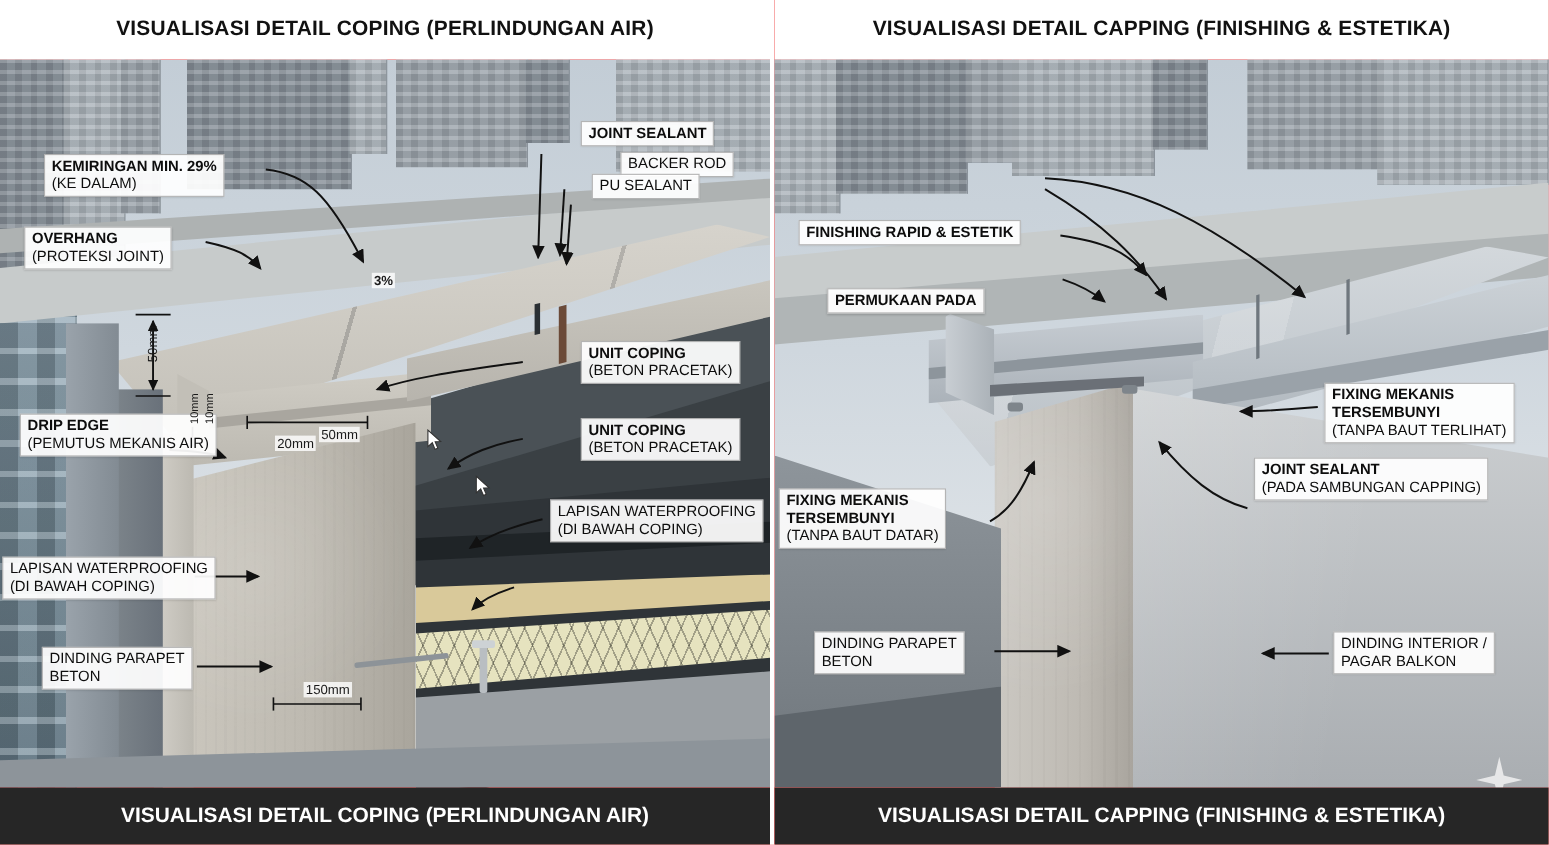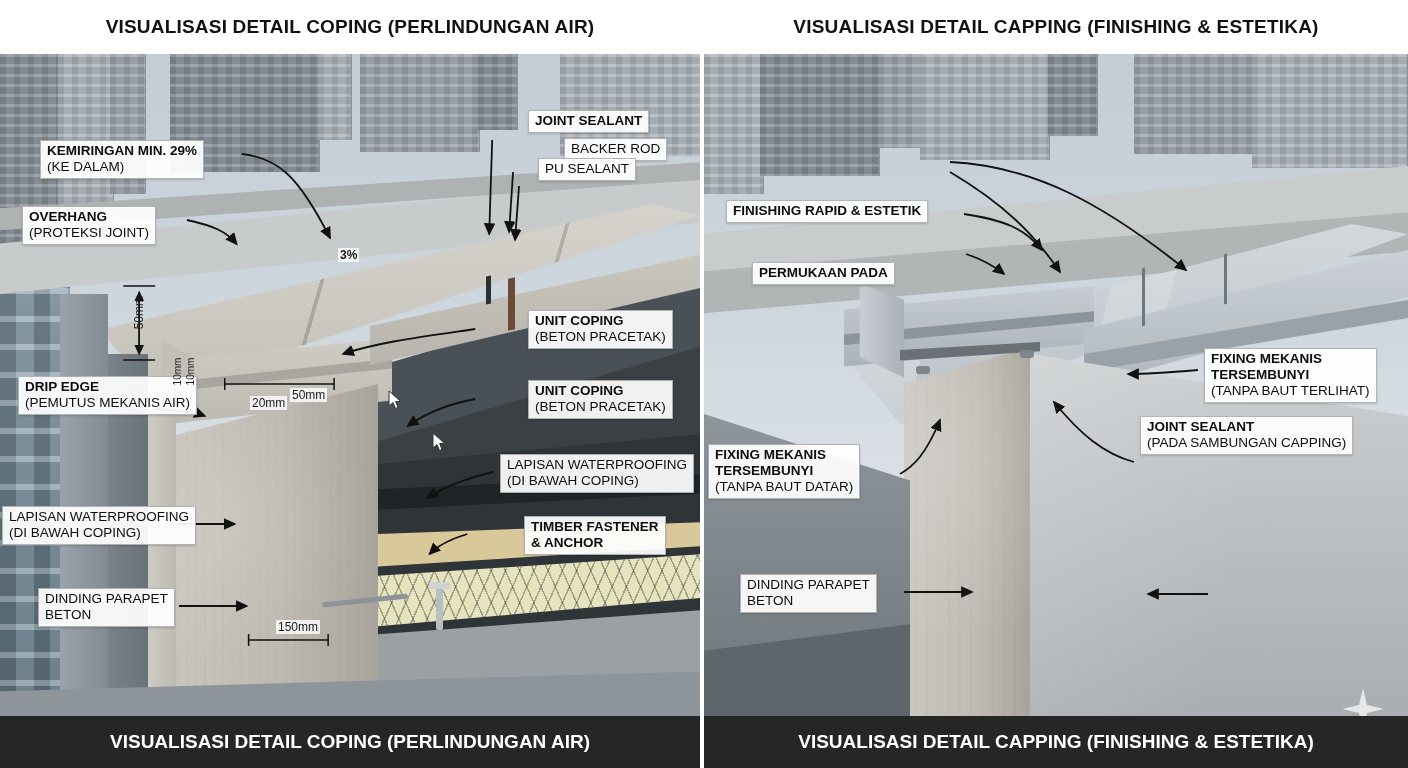--- a/index.html
+++ b/index.html
@@ -294,24 +294,20 @@
       <div class="label" style="left:18px; top:322px;">
         <b>DRIP EDGE</b>
         <span class="sub">(PEMUTUS MEKANIS AIR)</span>
       </div>
 
       <div class="label plain" style="left:500px; top:400px;">
         <span>LAPISAN WATERPROOFING</span>
         <span class="sub">(DI BAWAH COPING)</span>
       </div>
 
-      <div class="label" style="left:524px; top:462px;">
-        <b>TIMBER FASTENER</b>
-        <b>&amp; ANCHOR</b>
-      </div>
 
       <div class="label plain" style="left:2px; top:452px;">
         <span>LAPISAN WATERPROOFING</span>
         <span class="sub">(DI BAWAH COPING)</span>
       </div>
 
       <div class="label plain" style="left:38px; top:534px;">
         <span>DINDING PARAPET</span>
         <span class="sub">BETON</span>
       </div>
@@ -439,19 +435,23 @@
         <b>FIXING MEKANIS</b>
         <b>TERSEMBUNYI</b>
         <span class="sub">(TANPA BAUT DATAR)</span>
       </div>
 
       <div class="label plain" style="left:36px; top:520px;">
         <span>DINDING PARAPET</span>
         <span class="sub">BETON</span>
       </div>
 
+      <div class="label plain" style="left:508px; top:520px;">
+        <span>DINDING INTERIOR /</span>
+        <span class="sub">PAGAR BALKON</span>
+      </div>
 
     </div>
 
     <div class="panel-footer">VISUALISASI DETAIL CAPPING (FINISHING &amp; ESTETIKA)</div>
   </div>
 
 </div>
 
 </body></html>

